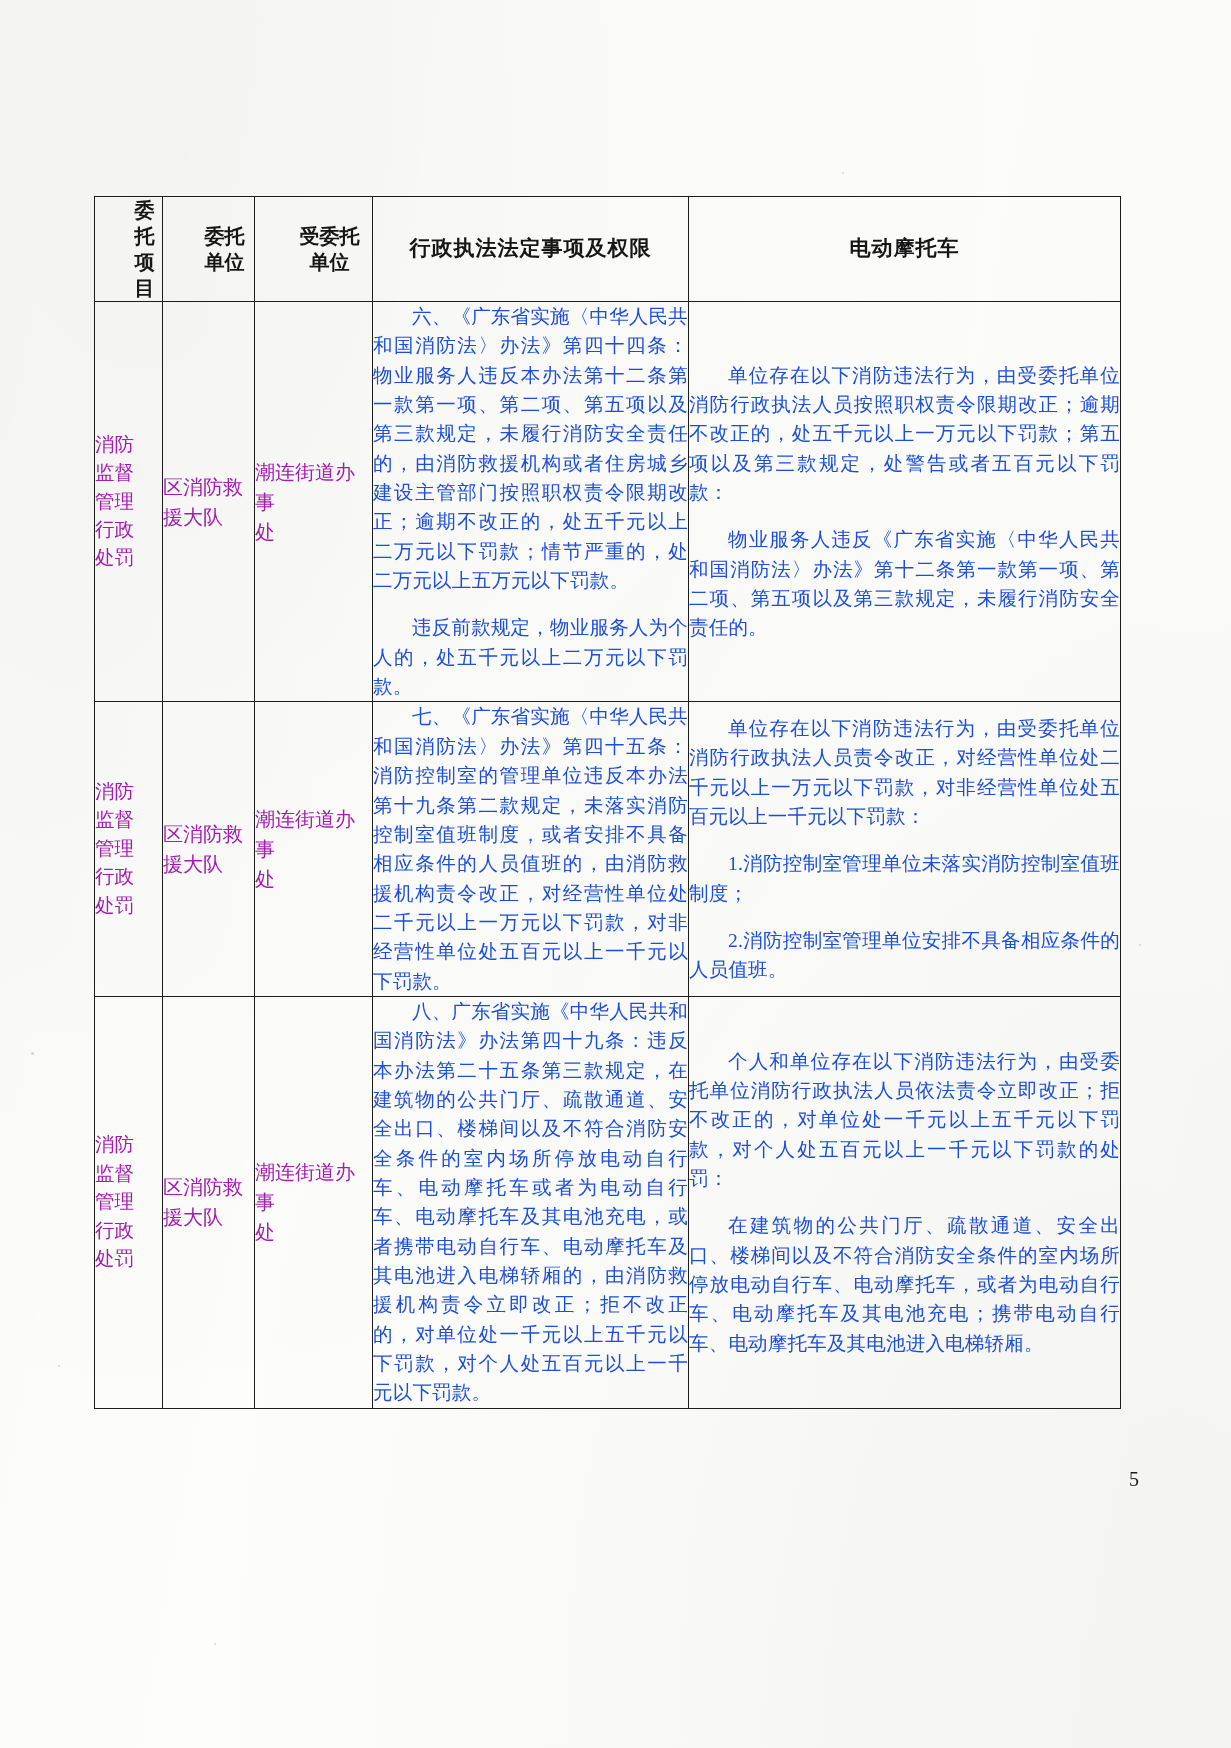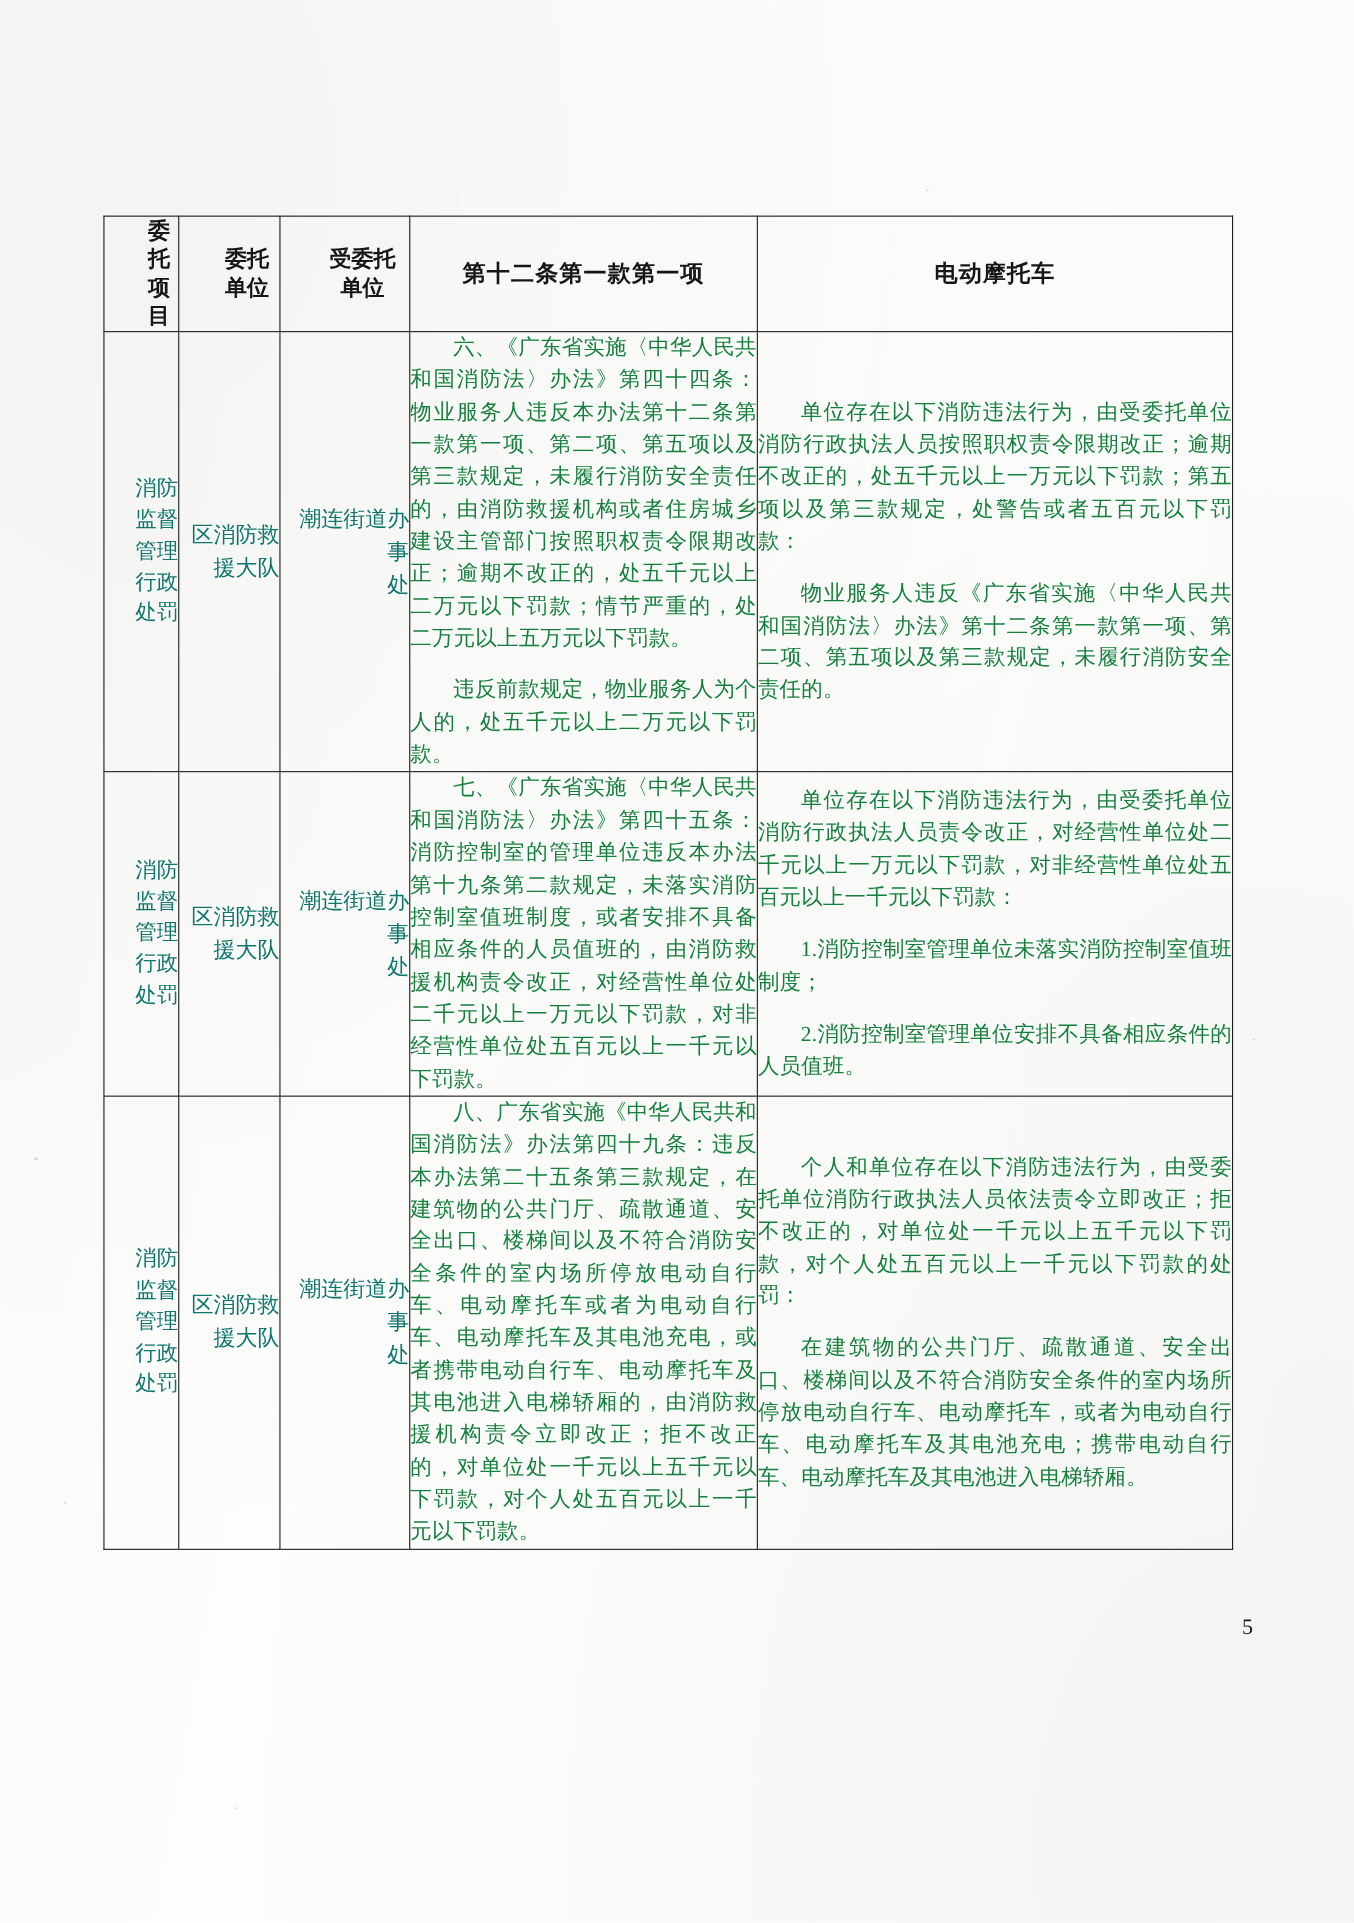--- a/index.html
+++ b/index.html
@@ -74,33 +74,33 @@
     line-height: 1.30;
     letter-spacing: 1px;
     color: #161616;
     padding: 9px 2px 10px 2px;
     height: 62px;
   }
   .hdr.narrow { font-size: 20px; letter-spacing: 0px; padding-left: 32px; }
 
   
   .stack {
-    text-align: right;
+    text-align: left;
     font-size: 19.5px;
     line-height: 1.46;
-    color: #0f766e;
+    color: #a21caf;
     padding: 4px 3px;
   }
   .stack-2 { font-size: 20px; line-height: 1.5; }
 
   
   .body-cell {
     font-size: 19.5px;
     line-height: 1.505;
-    color: #15803d;
+    color: #1d4ed8;
     padding: 7px 7px 8px 7px;
     vertical-align: top;
     letter-spacing: .2px;
   }
   .body-cell p {
     margin: 0;
     text-indent: 2em;
     text-align: justify;
     text-justify: inter-character;
     text-align-last: left;
@@ -143,21 +143,21 @@
             <div>项目</div>
           </th>
           <th class="hdr narrow">
             <div>委托</div>
             <div>单位</div>
           </th>
           <th class="hdr narrow">
             <div>受委托</div>
             <div>单位</div>
           </th>
-          <th class="hdr">第十二条第一款第一项</th>
+          <th class="hdr">行政执法法定事项及权限</th>
           <th class="hdr">电动摩托车</th>
         </tr>
       </thead>
       <tbody>
 
         <tr>
           <td class="stack">
             <div>消防</div>
             <div>监督</div>
             <div>管理</div>

